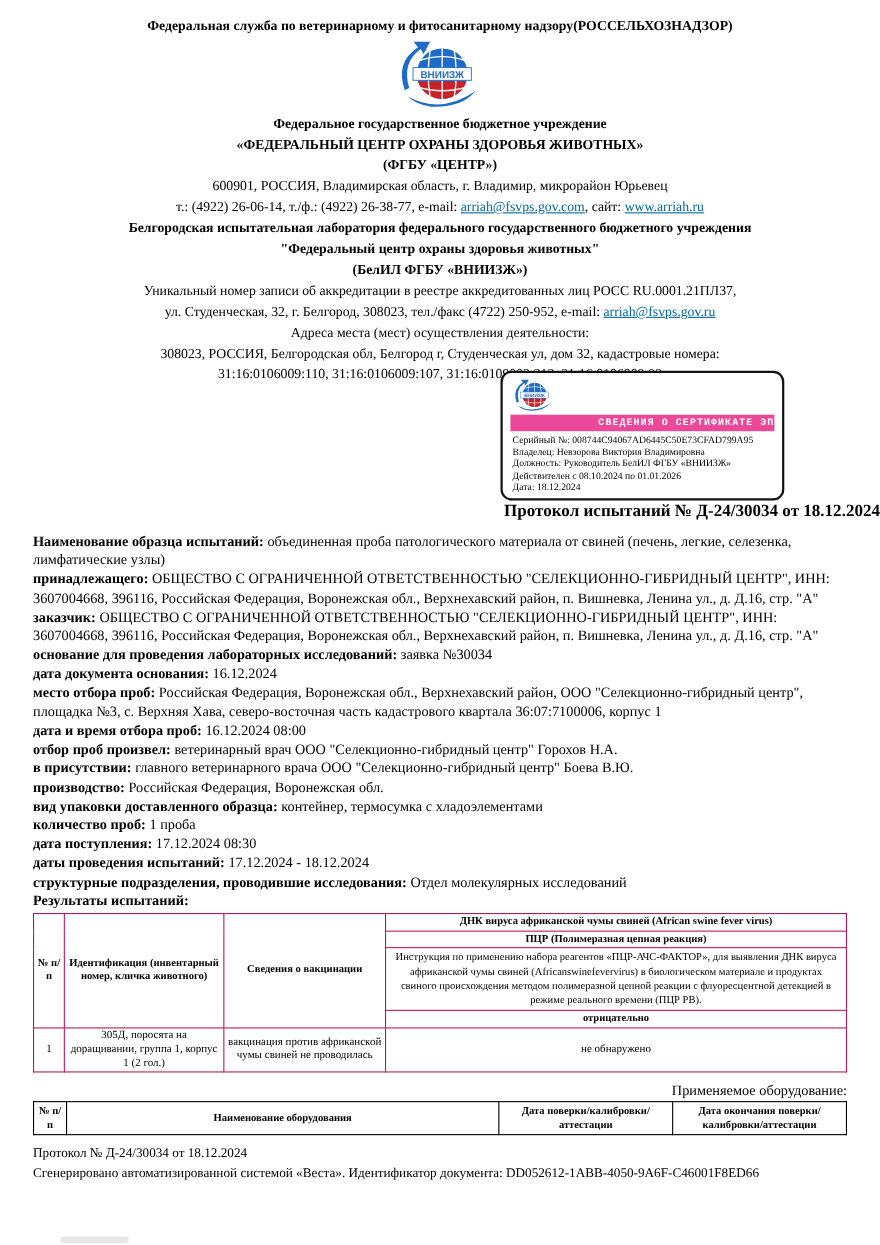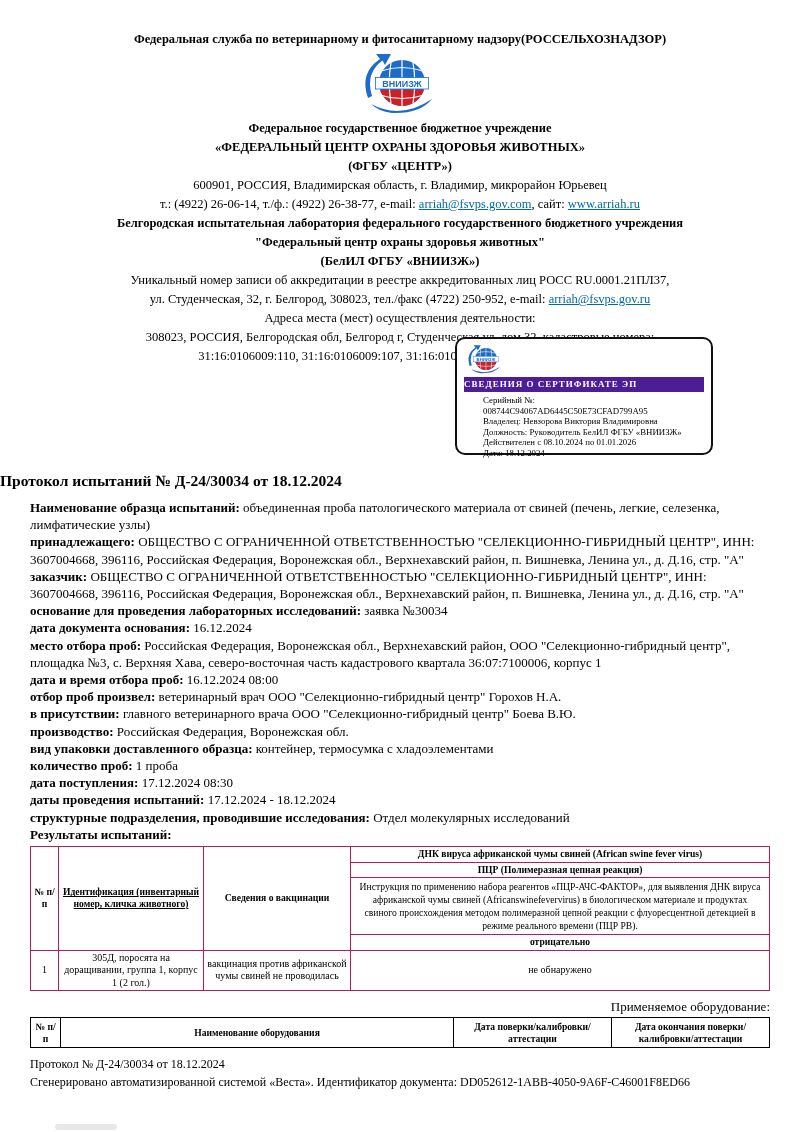--- a/index.html
+++ b/index.html
@@ -1,55 +1,55 @@
 <!DOCTYPE html>
 <html><head>
 <meta charset="utf-8">
 <style>
   * { box-sizing: border-box; margin: 0; padding: 0; }
   html,body { width:800px; height:1132px; background:#ffffff; }
   body { font-family:"Liberation Serif", serif; color:#000; position:relative; overflow:hidden; }
   .page { position:absolute; inset:0; }
 
   
-  .hdr { text-align:center; padding-top:14px; font-size:12.5px; line-height:19px;margin-top:16px; }
+  .hdr { text-align:center; padding-top:14px; font-size:12.5px; line-height:19px; }
   .hdr .b { font-weight:bold; }
   .hdr-line1 { font-weight:bold; font-size:12.5px; }
   .logo-wrap { margin:3px auto 5px; width:84px; height:62px; }
   .logo-svg { display:block; }
   a.lnk { color:#0369a1; text-decoration:underline; cursor:pointer; }
 
   
   .stamp { position:absolute; left:455px; top:337px; width:258px; height:118px;
            border:2.5px solid #111; border-radius:10px; background:#fff; z-index:3; }
   .stamp-top { display:flex; align-items:center; padding:5px 8px 0 8px; }
   .stamp-logo { width:40px; height:30px; flex:0 0 40px; }
   .stamp-head { flex:1; text-align:center; line-height:15px; }
   .stamp-approve { font-size:13px; letter-spacing:1px; margin-bottom:2px; }
   .stamp-signed { font-size:13px; letter-spacing:0.5px; }
-  .cert-bar { background:#4c1d95; color:#fff; font-size:9px; font-weight:bold; letter-spacing:1px;
-              text-align:left; padding:2px 0 3px; margin:3px 7px 2px; }
-  .stamp-details { padding:1px 26px; font-size:8.8px; line-height:10.6px; }
-
-  
-  .title { margin-top:104px; text-align:left; font-weight:bold; font-size:15.5px; line-height:21px; }
+  .cert-bar { background:#ec4899; color:#fff; font-size:9px; font-weight:bold; letter-spacing:1px;
+              text-align:right; padding:2px 0 3px; margin:3px 7px 2px;font-family:Liberation Mono, monospace; }
+  .stamp-details { padding:1px 9px; font-size:8.8px; line-height:10.6px; }
+
+  
+  .title { margin-top:104px; text-align:right; font-weight:bold; font-size:15.5px; line-height:21px; }
   .bodytext { margin:8px 30px 0 30px; font-size:13px; line-height:17.2px; }
   .bodytext p { margin:0; }
   .bodytext b { font-weight:bold; }
 
   
   table { border-collapse:collapse; }
   .res-table { margin:3px 30px 0 30px; width:740px; table-layout:fixed; }
   .res-table td { border:1px solid #be185d; text-align:center; vertical-align:middle; padding:1px 3px; }
   .res-table .hc { font-weight:bold; font-size:9.6px; line-height:12px; }
   .res-table .span-hdr { font-weight:bold; font-size:9.6px; line-height:12.5px; }
   .res-table .instr { font-weight:normal; font-size:9.6px; line-height:13px; padding:2px 6px; }
   .res-table .datarow td { font-size:10px; line-height:12.5px; }
   .col-num { width:28px; }
-  .col-id  { width:145px;text-decoration:underline; }
+  .col-id  { width:145px; }
   .col-vac { width:147px; }
 
   
   .equip-label { margin:7px 30px 0 30px; font-size:13px; line-height:17px;text-align:right; }
   .eq-table { margin:2px 30px 0 30px; width:740px; table-layout:fixed; }
   .eq-table td { border:1px solid #000; text-align:center; vertical-align:middle;
                  font-weight:bold; font-size:9.6px; line-height:12px; padding:2px 3px; height:30px; }
   .eq-col-num { width:30px; } .eq-col-name { width:393px; } .eq-col-d1 { width:158px; }
 
   

